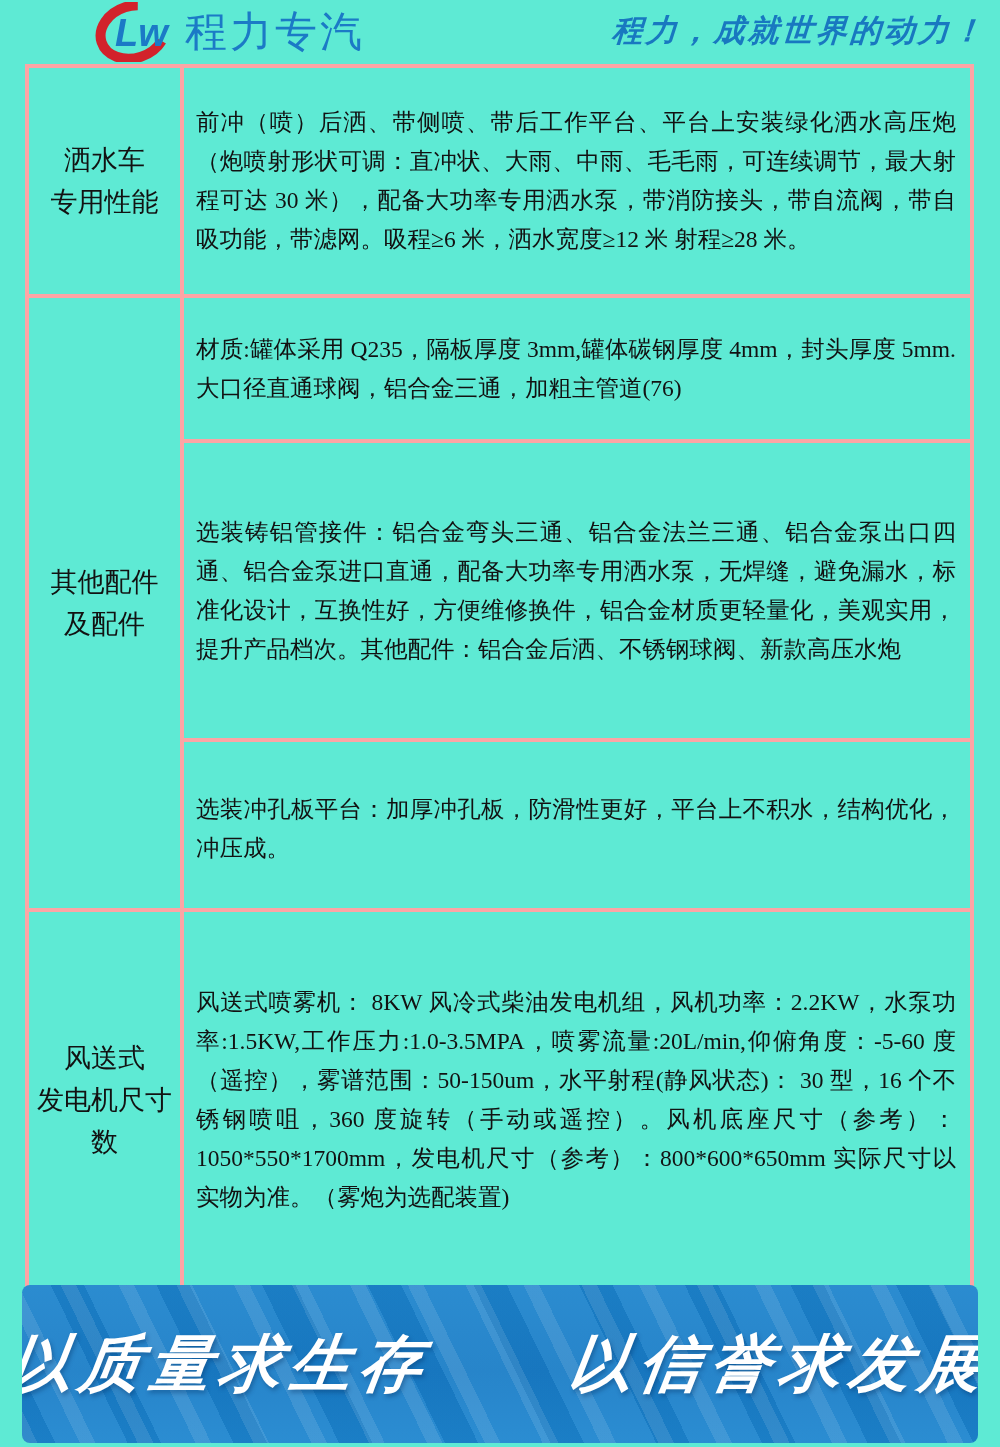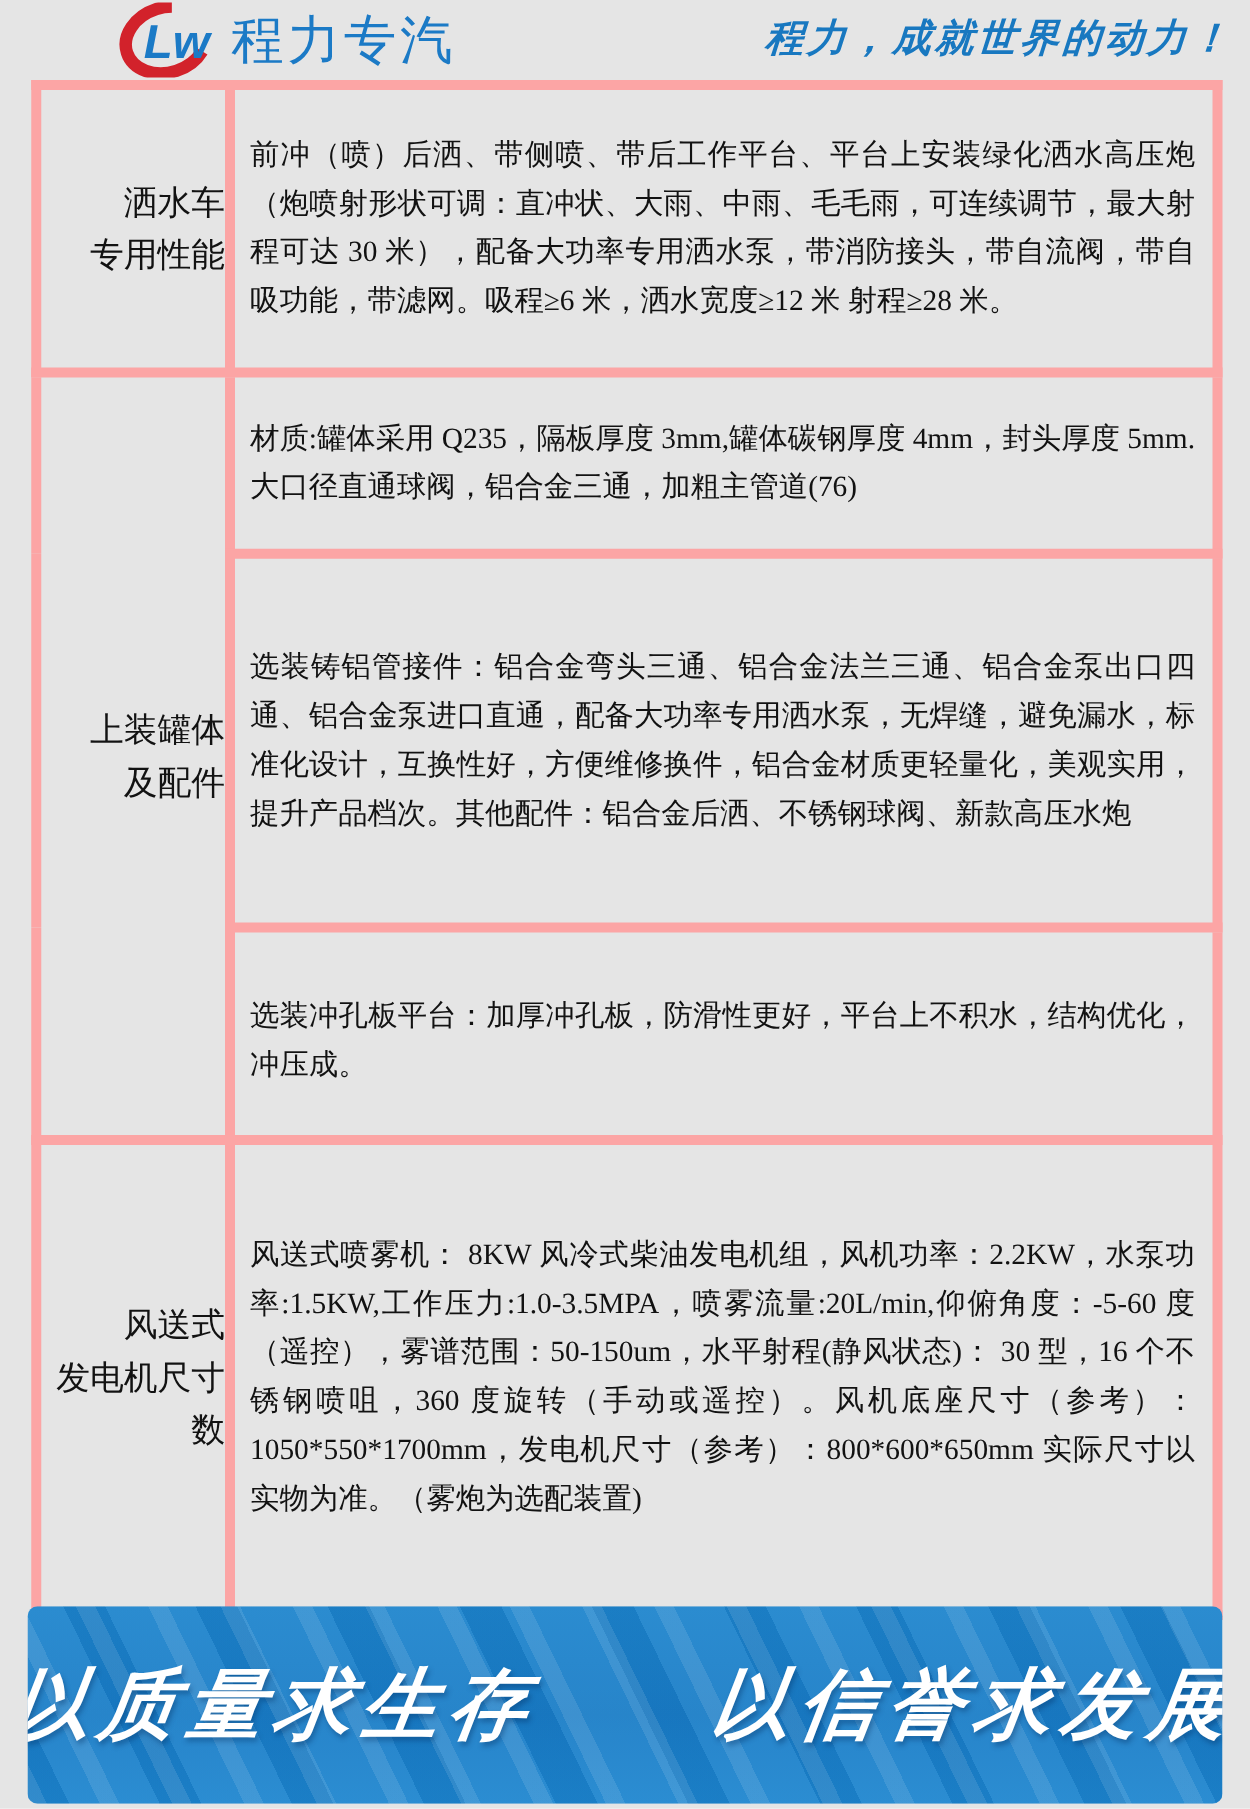--- a/index.html
+++ b/index.html
@@ -1,19 +1,19 @@
 <!DOCTYPE html>
 <html><head>
 <meta charset="utf-8">
 <style>
   * { margin:0; padding:0; box-sizing:border-box; }
   body { background:#ffffff; font-family:"Liberation Serif","DejaVu Serif",serif; }
   .page {
     position:relative; width:1000px; height:1447px; margin:0 auto;
-    background:#e5e5e5; overflow:hidden;
+    background:#5eead4; overflow:hidden;
   }
 
   
   .header { position:absolute; left:0; top:0; width:1000px; height:64px; }
   .logo-group { position:absolute; left:95px; top:2px; display:flex; align-items:center; gap:8px; }
   .logo-mark { width:82px; height:60px; }
   .logo-text {
     font-family:"Liberation Sans","DejaVu Sans",sans-serif;
     font-weight:normal; font-size:42px; letter-spacing:3px;
     color:#1b7ac6; line-height:60px;
@@ -26,26 +26,26 @@
     transform:skewX(-4deg);
     white-space:nowrap;
   }
 
   
   table.spec {
     position:absolute; left:25px; top:64px;
     width:945px; border-collapse:collapse; table-layout:fixed;
   }
   table.spec td {
-    border:8px solid #fca5a5;
+    border:4px solid #fca5a5;
     vertical-align:middle;
     color:#121212;
   }
   td.label-cell {
-    width:155px; text-align:right;
+    width:155px; text-align:center;
     font-size:27px; line-height:42px;
     white-space:pre-line;
   }
   td.content-cell {
     width:790px;
     font-size:23.5px; line-height:39px;
     text-align:justify; text-justify:inter-ideograph;
     padding:12px 14px 12px 12px;
   }
   tr.r1  td.content-cell { height:230px; }
@@ -95,21 +95,21 @@
   </div>
 
   <table class="spec">
     <tbody>
       <tr class="r1">
         <td class="label-cell">洒水车
 专用性能</td>
         <td class="content-cell">前冲（喷）后洒、带侧喷、带后工作平台、平台上安装绿化洒水高压炮（炮喷射形状可调：直冲状、大雨、中雨、毛毛雨，可连续调节，最大射程可达 30 米），配备大功率专用洒水泵，带消防接头，带自流阀，带自吸功能，带滤网。吸程≥6 米，洒水宽度≥12 米 射程≥28 米。</td>
       </tr>
       <tr class="r2a">
-        <td class="label-cell" rowspan="3">上装罐体
+        <td class="label-cell" rowspan="3">其他配件
 及配件</td>
         <td class="content-cell">材质:罐体采用 Q235，隔板厚度 3mm,罐体碳钢厚度 4mm，封头厚度 5mm.大口径直通球阀，铝合金三通，加粗主管道(76)</td>
       </tr>
       <tr class="r2b">
         <td class="content-cell">选装铸铝管接件：铝合金弯头三通、铝合金法兰三通、铝合金泵出口四通、铝合金泵进口直通，配备大功率专用洒水泵，无焊缝，避免漏水，标准化设计，互换性好，方便维修换件，铝合金材质更轻量化，美观实用，提升产品档次。其他配件：铝合金后洒、不锈钢球阀、新款高压水炮</td>
       </tr>
       <tr class="r2c">
         <td class="content-cell">选装冲孔板平台：加厚冲孔板，防滑性更好，平台上不积水，结构优化，冲压成。</td>
       </tr>
       <tr class="r3">

